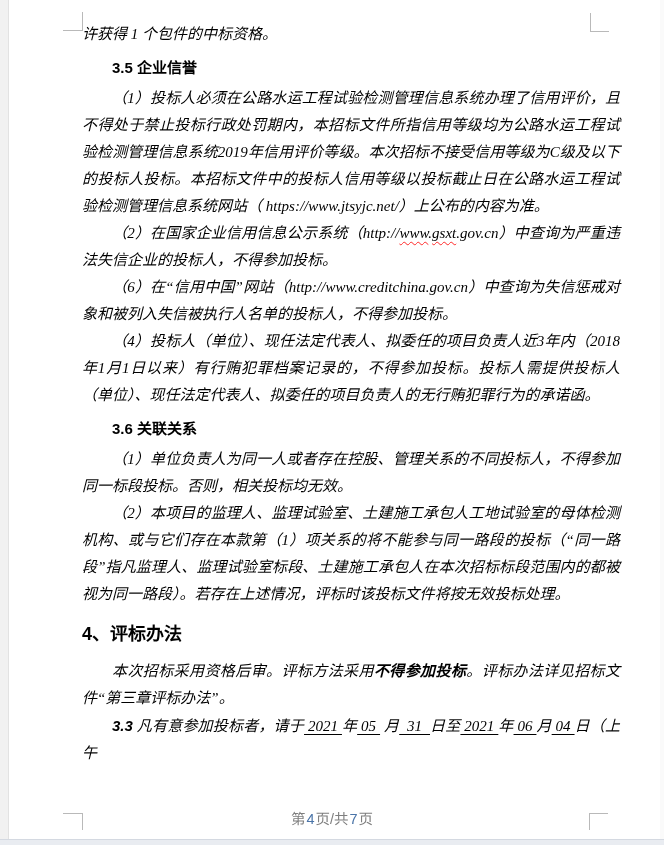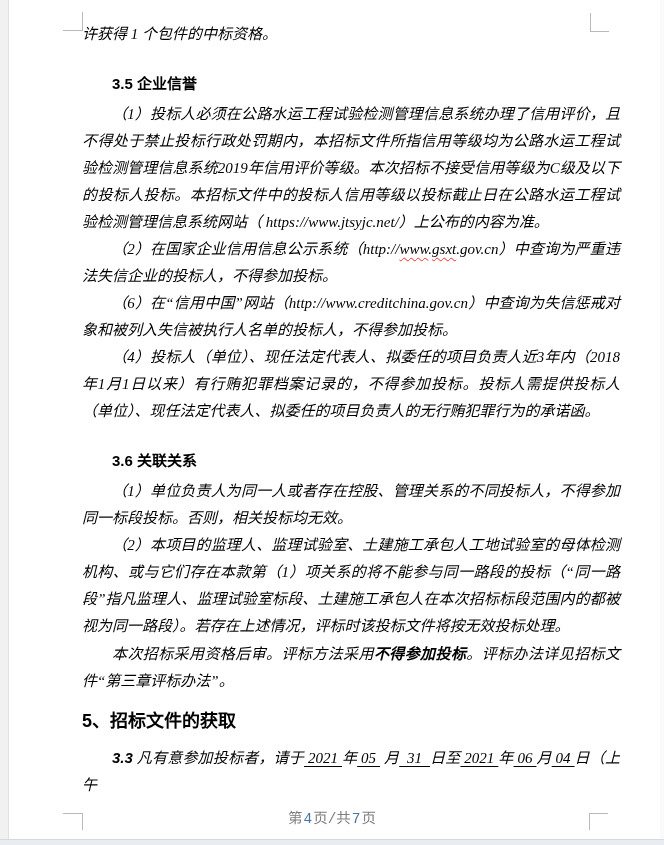--- a/index.html
+++ b/index.html
@@ -24,21 +24,21 @@
   .text-area{
     position:absolute;left:82px;top:21px;width:538px;
     font-size:15px;line-height:27px;color:#000;
     text-align:justify;text-justify:inter-ideograph;
   }
   p{margin:0;text-indent:2em;font-style:italic;}
   .no-indent{text-indent:0;}
   .sub-heading{
     font-family:"Liberation Sans","DejaVu Sans",sans-serif;
     font-weight:bold;font-size:15px;line-height:27px;
-    margin:22px 0 4px;text-indent:2em;
+    margin:6px 0 4px;text-indent:2em;
   }
   .major-heading{
     font-family:"Liberation Sans","DejaVu Sans",sans-serif;
     font-weight:bold;font-size:18px;line-height:30px;
     margin:11px 0 8px;text-indent:0;
   }
   .bold-para{
     font-family:"Liberation Sans","DejaVu Sans",sans-serif;
     font-weight:bold;margin-top:7px;
   }
@@ -46,21 +46,21 @@
   .uv{text-decoration:underline;white-space:pre-wrap;text-underline-offset:3px;}
   .wavy{
     text-decoration-line:underline;text-decoration-style:wavy;
     text-decoration-color:#ff2a2a;text-decoration-thickness:1px;
     text-underline-offset:3px;text-decoration-skip-ink:none;
   }
   .url{white-space:pre-wrap;}
   .footer{
     position:absolute;left:0;top:809px;width:664px;
     text-align:center;font-size:14.5px;line-height:20px;color:#7f7f7f;
-    font-family:Liberation Mono, monospace;
+    font-family:Liberation Sans, sans-serif;
   }
   .footer .num{color:#4a74a8;padding:0 1px;}
 </style>
 </head>
 <body>
 
 <div class="page">
 
   <div class="edge-left"></div>
   <div class="edge-right"></div>
@@ -84,24 +84,24 @@
 
     <p>（4）投标人（单位）、现任法定代表人、拟委任的项目负责人近3年内（2018年1月1日以来）有行贿犯罪档案记录的，不得参加投标。投标人需提供投标人（单位）、现任法定代表人、拟委任的项目负责人的无行贿犯罪行为的承诺函。</p>
 
     <div class="sub-heading">3.6 关联关系</div>
 
     <p>（1）单位负责人为同一人或者存在控股、管理关系的不同投标人，不得参加同一标段投标。否则，相关投标均无效。</p>
 
     <p>（2）本项目的监理人、监理试验室、土建施工承包人工地试验室的母体检测机构、或与它们存在本款第（1）项关系的将不能参与同一路段的投标（“同一路段”指凡监理人、监理试验室标段、土建施工承包人在本次招标标段范围内的都被视为同一路段）。若存在上述情况，评标时该投标文件将按无效投标处理。</p>
 
 
+    <div class="major-heading">4、评标办法</div>
 
     <p><span>本次招标采用资格后审。评标方法采用</span><span class="bold-inline">不得参加投标</span><span>。评标办法详见招标文件“第三章评标办法”。</span></p>
 
-    <div class="major-heading">5、招标文件的获取</div>
 
     <p><span class="bold-inline">3.3</span><span class="url"> 凡有意参加投标者，请于</span><span class="uv"> 2021 </span><span>年</span><span class="uv"> 05 </span><span class="url"> 月</span><span class="uv">  31  </span><span>日至</span><span class="uv"> 2021 </span><span>年</span><span class="uv"> 06 </span><span>月</span><span class="uv"> 04 </span><span>日（上午</span></p>
 
   </div>
 
   <div class="footer"><span>第</span><span class="num">4</span><span>页</span><span>/</span><span>共</span><span class="num">7</span><span>页</span></div>
 
   <div class="edge-bottom"></div>
 </div>
 

